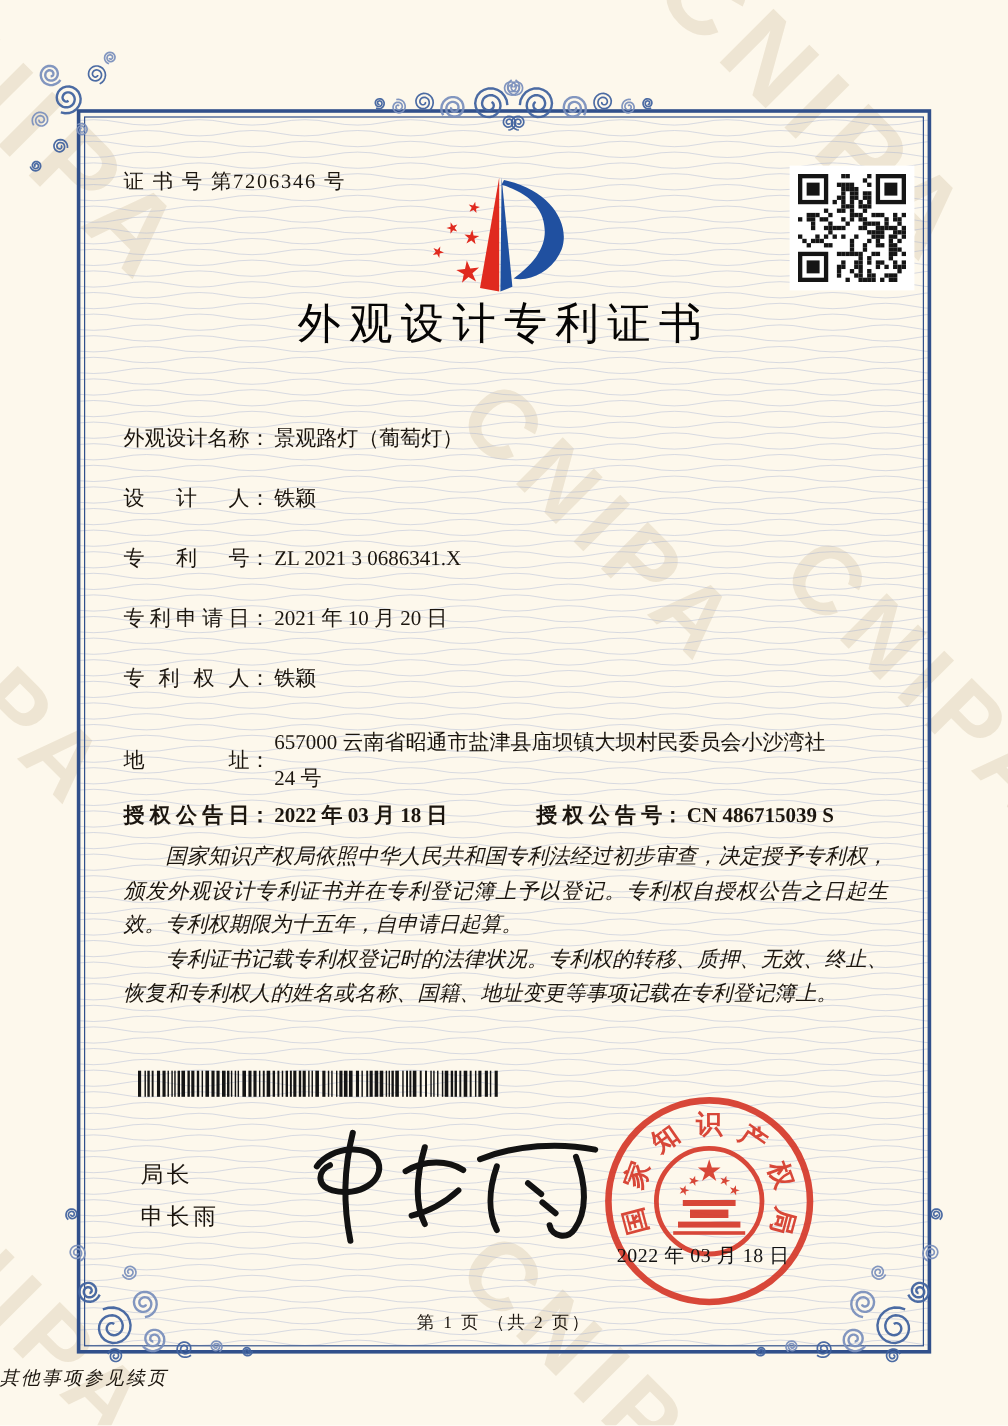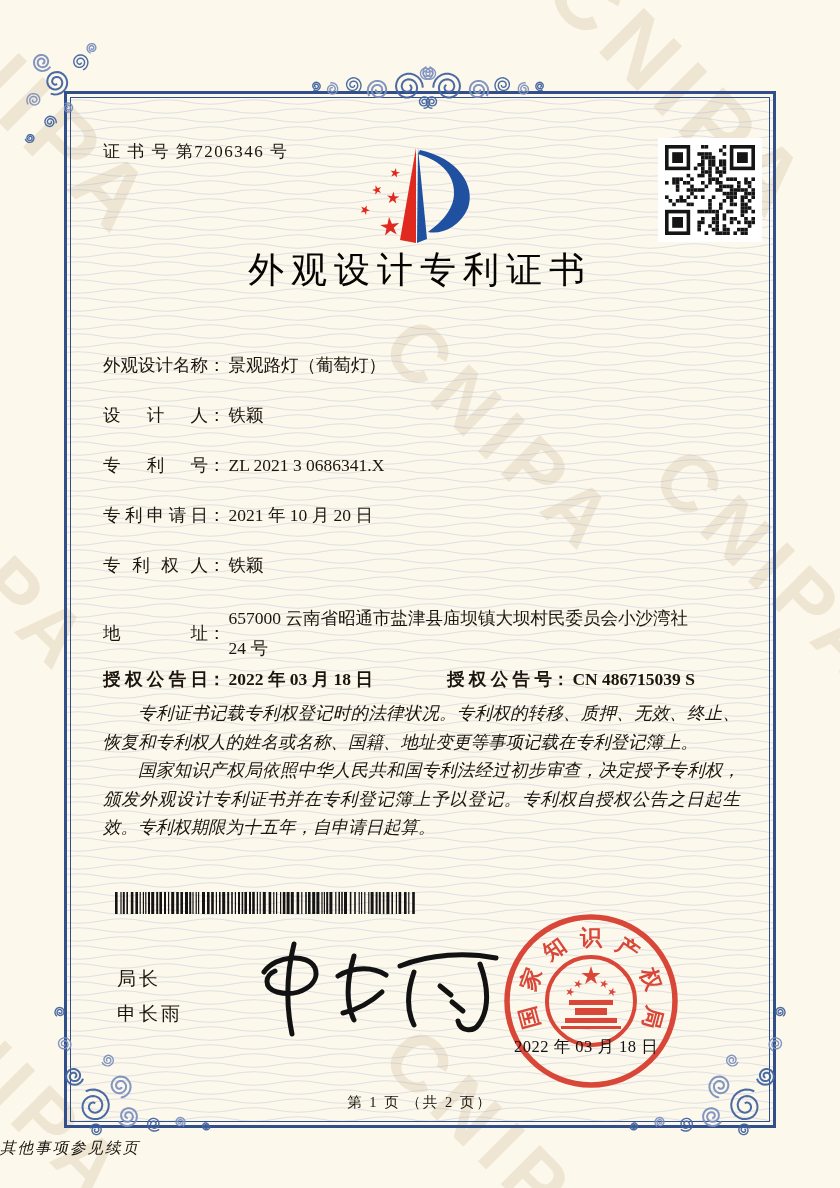--- a/index.html
+++ b/index.html
@@ -478,22 +478,22 @@
       </div>
       <div class="grant-b second">
         <span class="fl">授权公告号</span>
           <span class="fc">：</span>
         <span class="fv">CN 486715039 S</span>
       </div>
     </div>
   </div>
 
   <div class="paras">
+    <p>国家知识产权局依照中华人民共和国专利法经过初步审查，决定授予专利权，颁发外观设计专利证书并在专利登记簿上予以登记。专利权自授权公告之日起生效。专利权期限为十五年，自申请日起算。</p>
     <p>专利证书记载专利权登记时的法律状况。专利权的转移、质押、无效、终止、恢复和专利权人的姓名或名称、国籍、地址变更等事项记载在专利登记簿上。</p>
-    <p>国家知识产权局依照中华人民共和国专利法经过初步审查，决定授予专利权，颁发外观设计专利证书并在专利登记簿上予以登记。专利权自授权公告之日起生效。专利权期限为十五年，自申请日起算。</p>
   </div>
 
   <svg id="barcode" class="layer" style="left:115px;top:892px" width="305" height="23" viewBox="0 0 305 23">
       <rect x="0" y="0" width="305" height="23" fill="none"></rect>
       <rect x="0.0" y="0" width="2.6" height="22" fill="#141414"></rect>
       <rect x="5.4" y="0" width="1.2" height="22" fill="#141414"></rect>
       <rect x="7.8" y="0" width="2" height="22" fill="#141414"></rect>
       <rect x="11.4" y="0" width="1.6" height="22" fill="#141414"></rect>
       <rect x="15.8" y="0" width="2.6" height="22" fill="#141414"></rect>
       <rect x="20.4" y="0" width="2.6" height="22" fill="#141414"></rect>

